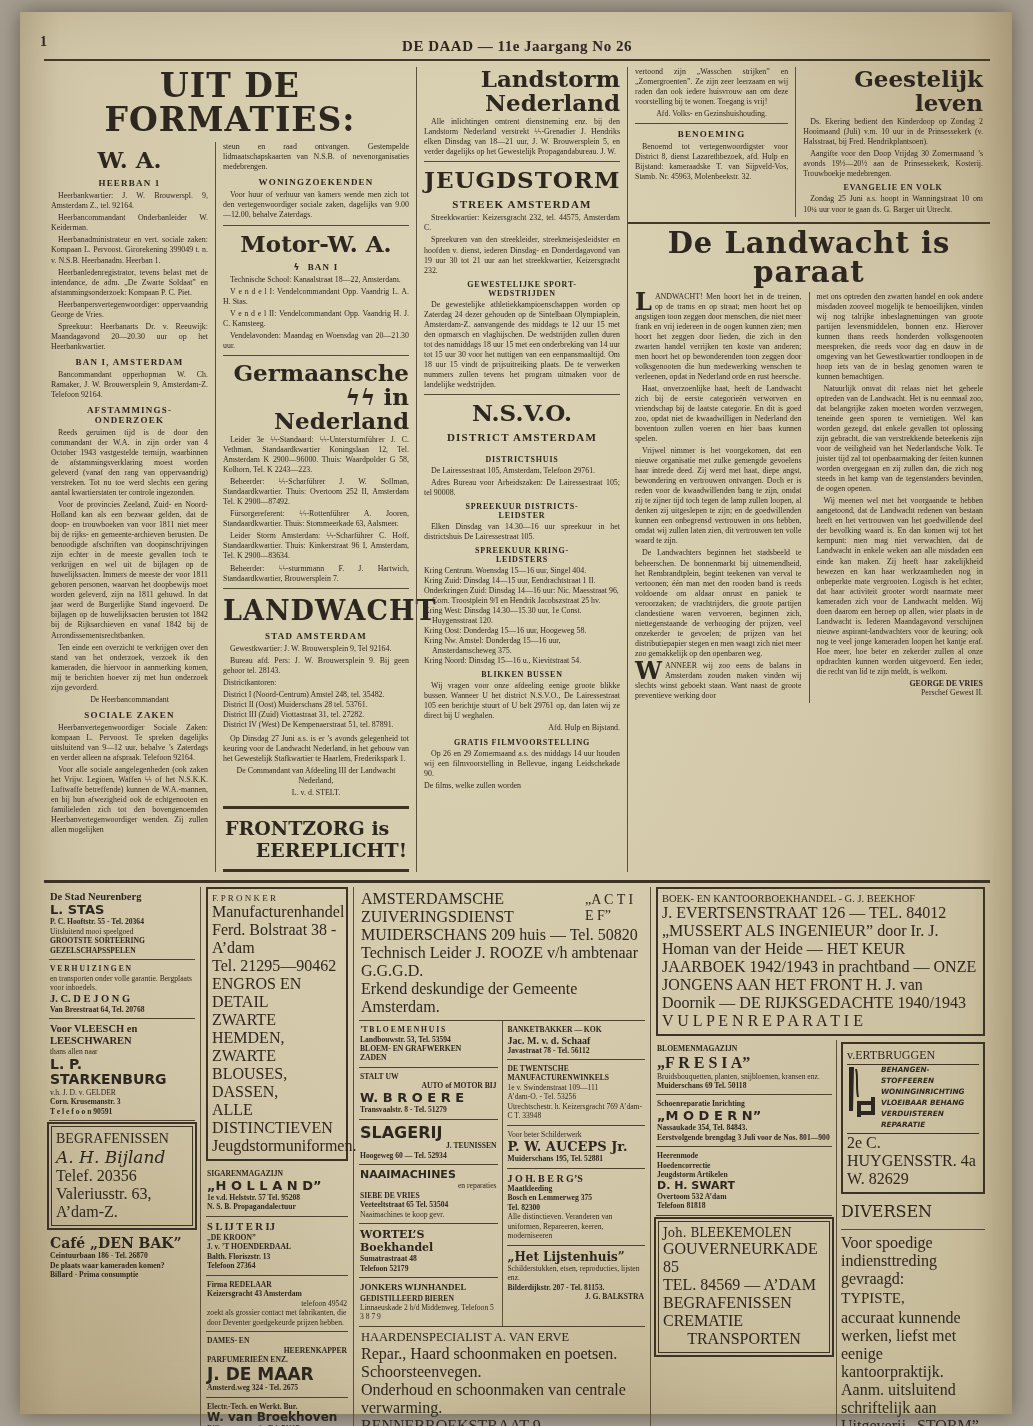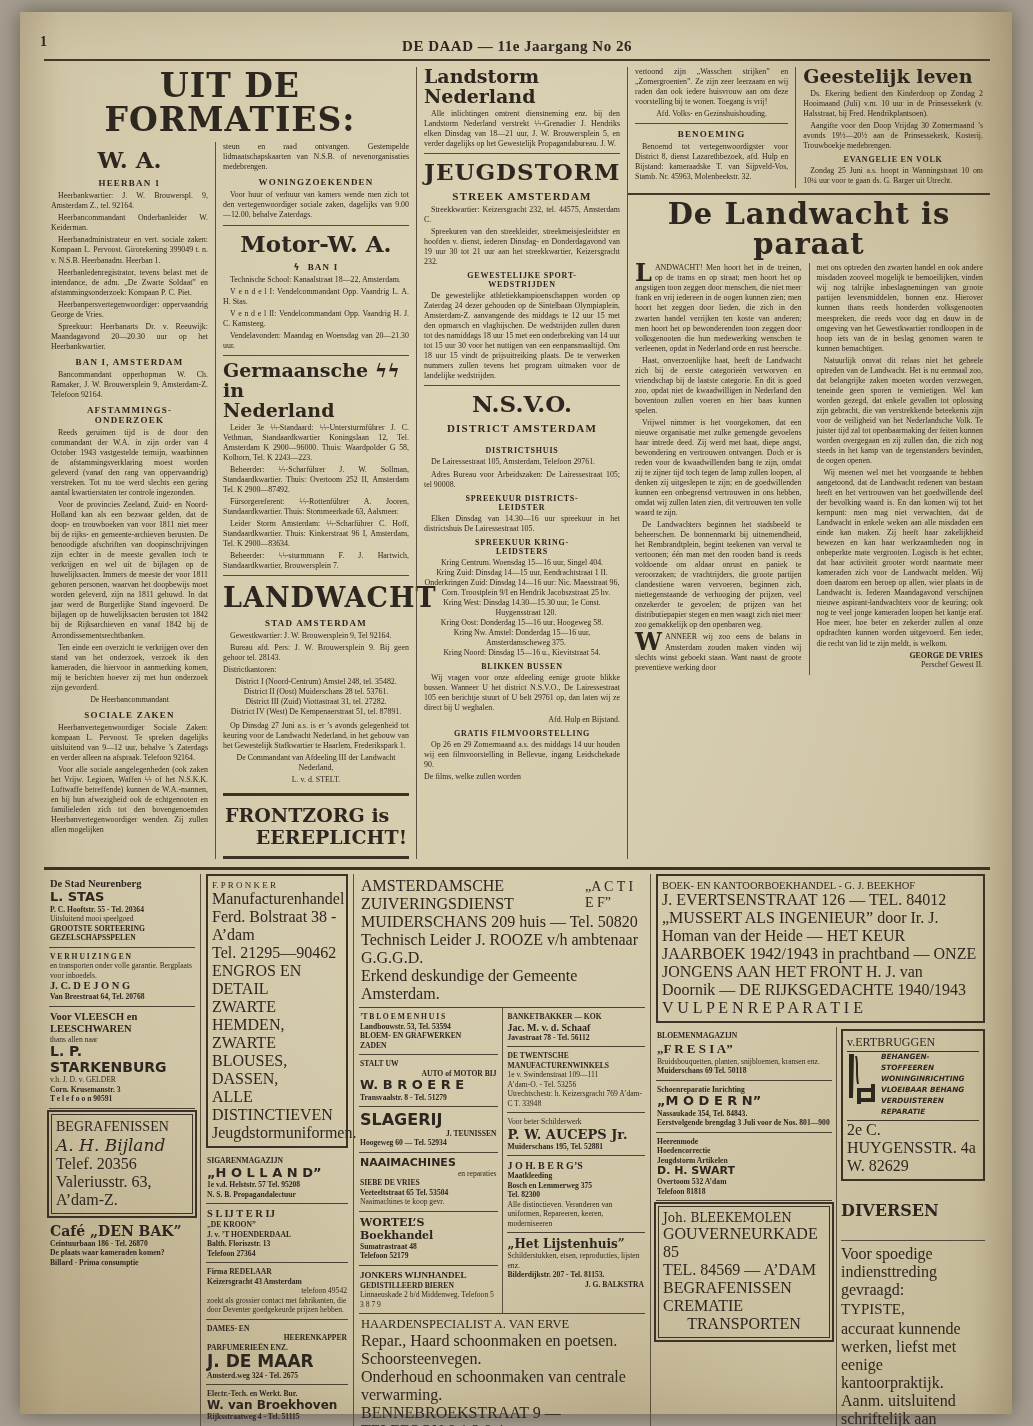--- a/index.html
+++ b/index.html
@@ -29,25 +29,25 @@
   .leftpair{width:372px;flex:none;}
   .c1{width:50%;}.c2{width:50%;}
   .c3{width:196px;flex:none;}
   .rzone{flex:1;min-width:0;}
 
   
   .bp{font-size:7.9px;line-height:1.27;text-align:justify;margin:0 0 2px 0;text-indent:7px;}
   .bp.noind{text-indent:0;}
   .bp.center{text-align:center;text-indent:0;}
   .bp.right{text-align:right;text-indent:0;}
-  .hang{font-size:7.9px;line-height:1.27;margin:0;padding-left:8px;text-indent:-8px;text-align:center;}
+  .hang{font-size:7.9px;line-height:1.27;margin:0;padding-left:8px;text-indent:-8px;}
   .h-giant{font-family:"DejaVu Serif",serif;font-weight:bold;font-size:33px;line-height:1.02;
         text-align:center;margin:2px 0 6px 0;letter-spacing:1px;}
   .h-big{font-family:"DejaVu Serif",serif;font-weight:bold;font-size:23px;text-align:center;margin:4px 0 2px;}
-  .h-med{font-family:"DejaVu Serif",serif;font-weight:bold;font-size:19px;text-align:left;margin:5px 0 2px;line-height:1.05;}
+  .h-med{font-family:"DejaVu Serif",serif;font-weight:bold;font-size:23px;text-align:right;margin:5px 0 2px;line-height:1.05;}
   .h-land{font-family:"DejaVu Serif",serif;font-weight:bold;font-size:27px;text-align:center;margin:6px 0 1px;letter-spacing:1px;}
   .sub{font-weight:bold;font-size:9px;text-align:center;letter-spacing:1.2px;margin:5px 0 3px;}
   .sub2{font-weight:bold;font-size:8px;text-align:center;letter-spacing:.8px;margin:4px 0 2px;}
   .rule{border:0;border-top:1px solid #55483a;margin:4px 0;}
   .rule2{border:0;border-top:2px solid #43382a;margin:5px 0;}
   .dropcap{float:left;font-family:"DejaVu Serif",serif;font-weight:bold;font-size:24px;line-height:20px;margin:0 3px 0 0;}
   .sig{font-size:7.9px;text-align:right;font-weight:bold;margin:2px 0 0;}
   .runes{font-family:"DejaVu Sans",sans-serif;font-weight:bold;}
 
   
@@ -412,21 +412,21 @@
       <div class="boxed" style="margin-top:0">
         <div class="nm c" style="font-size:10.5px">BOEK- EN KANTOORBOEKHANDEL  -  G. J. BEEKHOF</div>
         <div class="sm c nm">J. EVERTSENSTRAAT 126 — TEL. 84012</div>
         <div class="sm">„MUSSERT ALS INGENIEUR” door Ir. J. Homan van der Heide — HET KEUR JAARBOEK 1942/1943 in prachtband — ONZE JONGENS AAN HET FRONT H. J. van Doornik — DE RIJKSGEDACHTE 1940/1943</div>
         <div class="sm c nm">V U L P E N   R E P A R A T I E</div>
       </div>
       <div class="subcols">
         <div style="width:55%;padding-right:4px">
           <div class="ad">
             <div class="sm nm">BLOEMENMAGAZIJN</div>
-            <div class="nm" style="font-size:13px">„F R E S I A”</div>
+            <div class="nm" style="font-size:16px">„F R E S I A”</div>
             <div class="sm">Bruidsbouquetten, planten, snijbloemen, kransen enz.</div>
             <div class="sm nm">Muiderschans 69 Tel. 50118</div>
           </div>
           <div class="ad">
             <div class="sm nm">Schoenreparatie  Inrichting</div>
             <div class="big" style="font-size:13px">„M O D E R N”</div>
             <div class="sm nm">Nassaukade 354, Tel. 84843.</div>
             <div class="sm nm">Eerstvolgende brengdag 3 Juli voor de Nos. 801—900</div>
           </div>
           <div class="ad">
@@ -458,21 +458,21 @@
               <rect x="24" y="30" width="4" height="18" fill="#2e2720"></rect>
             </svg>
             <div class="script-line">BEHANGEN-STOFFEEREN</div>
             <div class="script-line">WONINGINRICHTING</div>
             <div class="script-line">VLOEIBAAR BEHANG</div>
             <div class="script-line">VERDUISTEREN</div>
             <div class="script-line">REPARATIE</div>
             <div class="sm nm" style="border-top:1px solid #3c3226;margin-top:2px;clear:both">2e C. HUYGENSSTR. 4a  W. 82629</div>
           </div>
           <div>
-            <div class="c" style="font-family:'DejaVu Serif',serif;font-size:16px;font-weight:bold;margin:20px 0">DIVERSEN</div>
+            <div class="c" style="font-family:'DejaVu Serif',serif;font-size:16px;font-weight:normal;margin:8px 0">DIVERSEN</div>
             <hr class="rule">
             <div class="sm">Voor spoedige indiensttreding gevraagd:</div>
             <div class="big c" style="font-size:15px;margin:2px 0">TYPISTE,</div>
             <div class="sm">accuraat kunnende werken, liefst met eenige kantoorpraktijk. Aanm. uitsluitend schriftelijk aan Uitgeverij „STORM” Stadhouderskade 68, Amsterdam Z.</div>
 
           </div>
         </div>
       </div>
     </div>
    </div>

